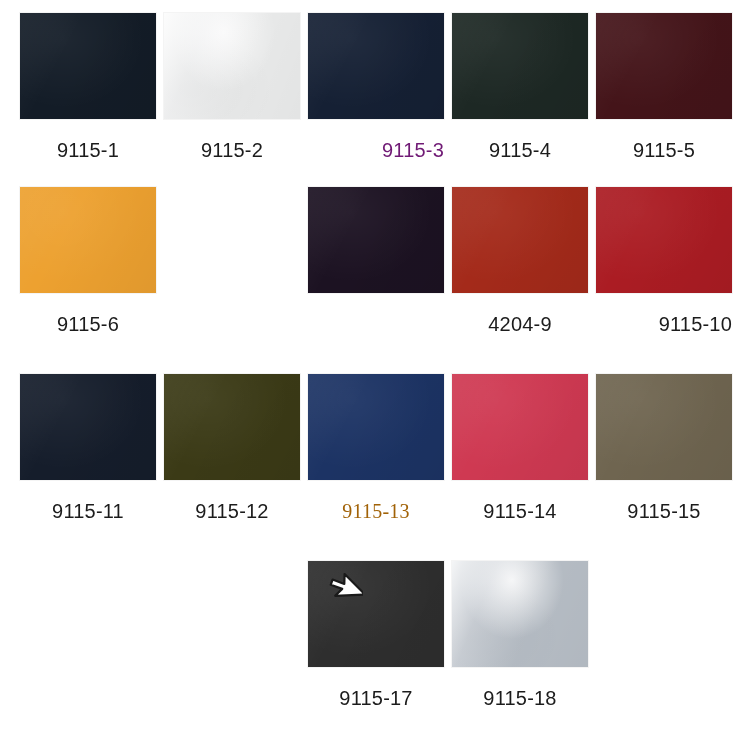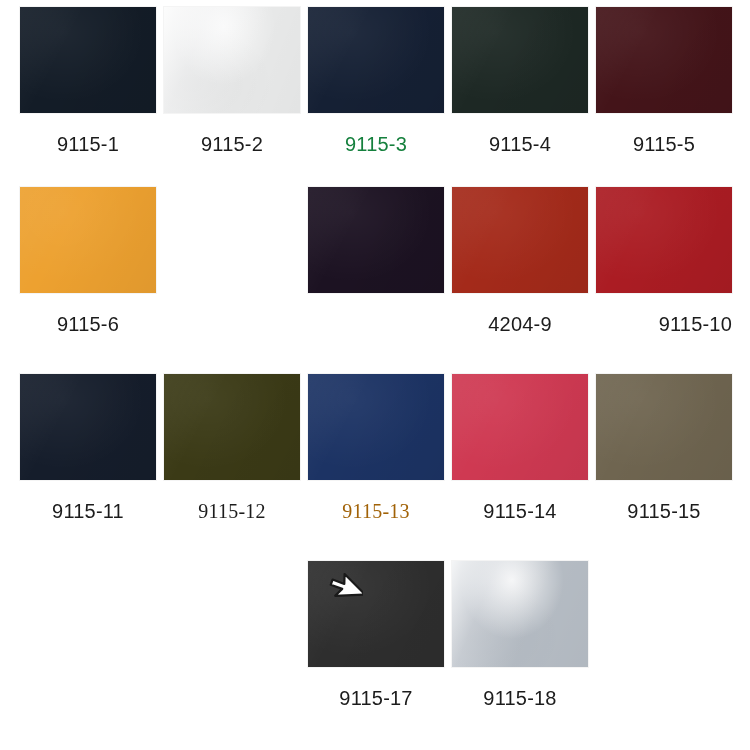--- a/index.html
+++ b/index.html
@@ -82,32 +82,32 @@
     width: 34px;
     height: 40px;
     pointer-events: none;
     z-index: 50;
   }
 </style>
 </head>
 <body>
 
 <div id="swatch-board">
-    <div class="swatch-row" style="top: 7px; text-decoration: underline;">
+    <div class="swatch-row" style="top: 13px; text-decoration: underline;">
       <div class="swatch-cell" style="left: 20px;">
         <div class="swatch-chip" title="9115-1" style="background-color: rgb(19, 28, 39);"></div>
         <span class="swatch-label" style="color: rgb(28, 28, 28);">9115-1</span>
       </div>
       <div class="swatch-cell" style="left: 164px;">
         <div class="swatch-chip is-light" title="9115-2" style="background-color: rgb(236, 237, 237);"></div>
         <span class="swatch-label" style="color: rgb(28, 28, 28);">9115-2</span>
       </div>
       <div class="swatch-cell" style="left: 308px;">
         <div class="swatch-chip" title="9115-3" style="background-color: rgb(21, 32, 52);"></div>
-        <span class="swatch-label" style="color: #15803d;">9115-3</span>
+        <span class="swatch-label" style="color: #701a75; text-align: right;">9115-3</span>
       </div>
       <div class="swatch-cell" style="left: 452px;">
         <div class="swatch-chip" title="9115-4" style="background-color: rgb(29, 40, 36);"></div>
         <span class="swatch-label" style="color: rgb(28, 28, 28);">9115-4</span>
       </div>
       <div class="swatch-cell" style="left: 596px;">
         <div class="swatch-chip" title="9115-5" style="background-color: rgb(68, 20, 25);"></div>
         <span class="swatch-label" style="color: rgb(28, 28, 28);">9115-5</span>
       </div>
     </div>
@@ -128,21 +128,21 @@
         <span class="swatch-label" style="color: rgb(28, 28, 28); text-align: right;">9115-10</span>
       </div>
     </div>
     <div class="swatch-row" style="top: 374px;">
       <div class="swatch-cell" style="left: 20px;">
         <div class="swatch-chip" title="9115-11" style="background-color: rgb(21, 29, 43);"></div>
         <span class="swatch-label" style="color: rgb(28, 28, 28);">9115-11</span>
       </div>
       <div class="swatch-cell" style="left: 164px;">
         <div class="swatch-chip" title="9115-12" style="background-color: rgb(59, 58, 22);"></div>
-        <span class="swatch-label" style="color: rgb(28, 28, 28); font-family: Liberation Serif, serif;">9115-12</span>
+        <span class="swatch-label" style="color: rgb(28, 28, 28);">9115-12</span>
       </div>
       <div class="swatch-cell" style="left: 308px;">
         <div class="swatch-chip" title="9115-13" style="background-color: rgb(28, 51, 100);"></div>
         <span class="swatch-label" style="color: #a16207; font-family: Liberation Serif, serif;">9115-13</span>
       </div>
       <div class="swatch-cell" style="left: 452px;">
         <div class="swatch-chip" title="9115-14" style="background-color: rgb(207, 57, 82);"></div>
         <span class="swatch-label" style="color: rgb(28, 28, 28);">9115-14</span>
       </div>
       <div class="swatch-cell" style="left: 596px;">

